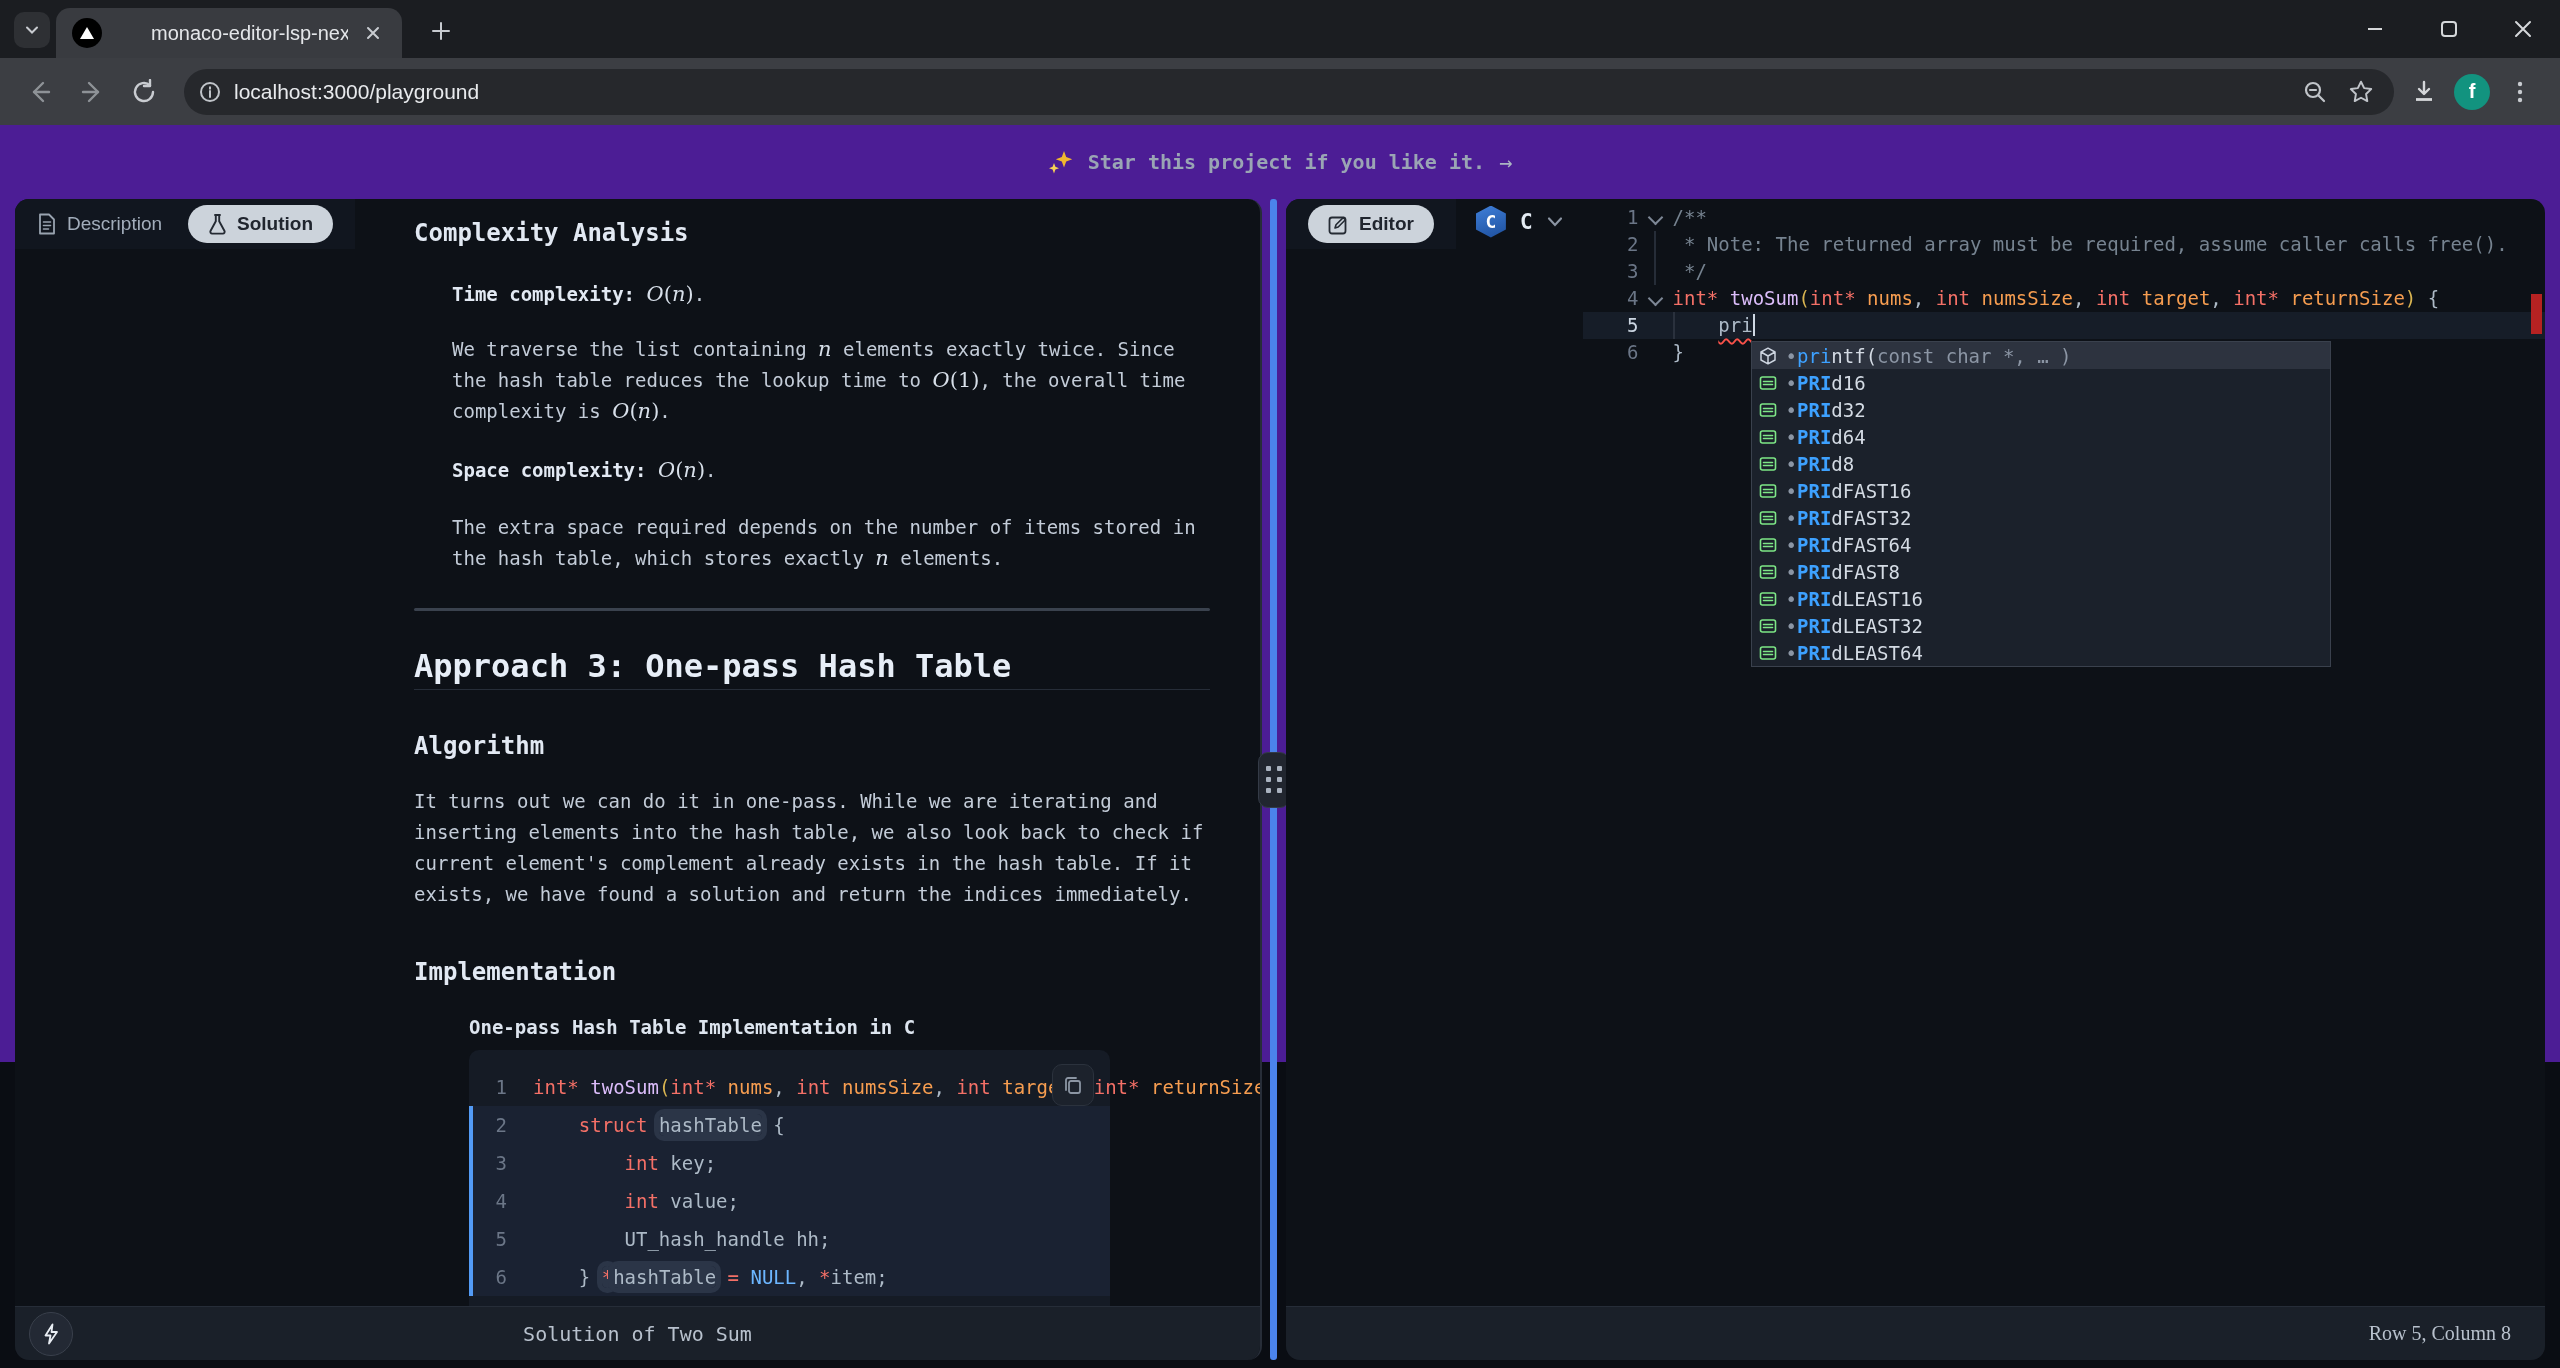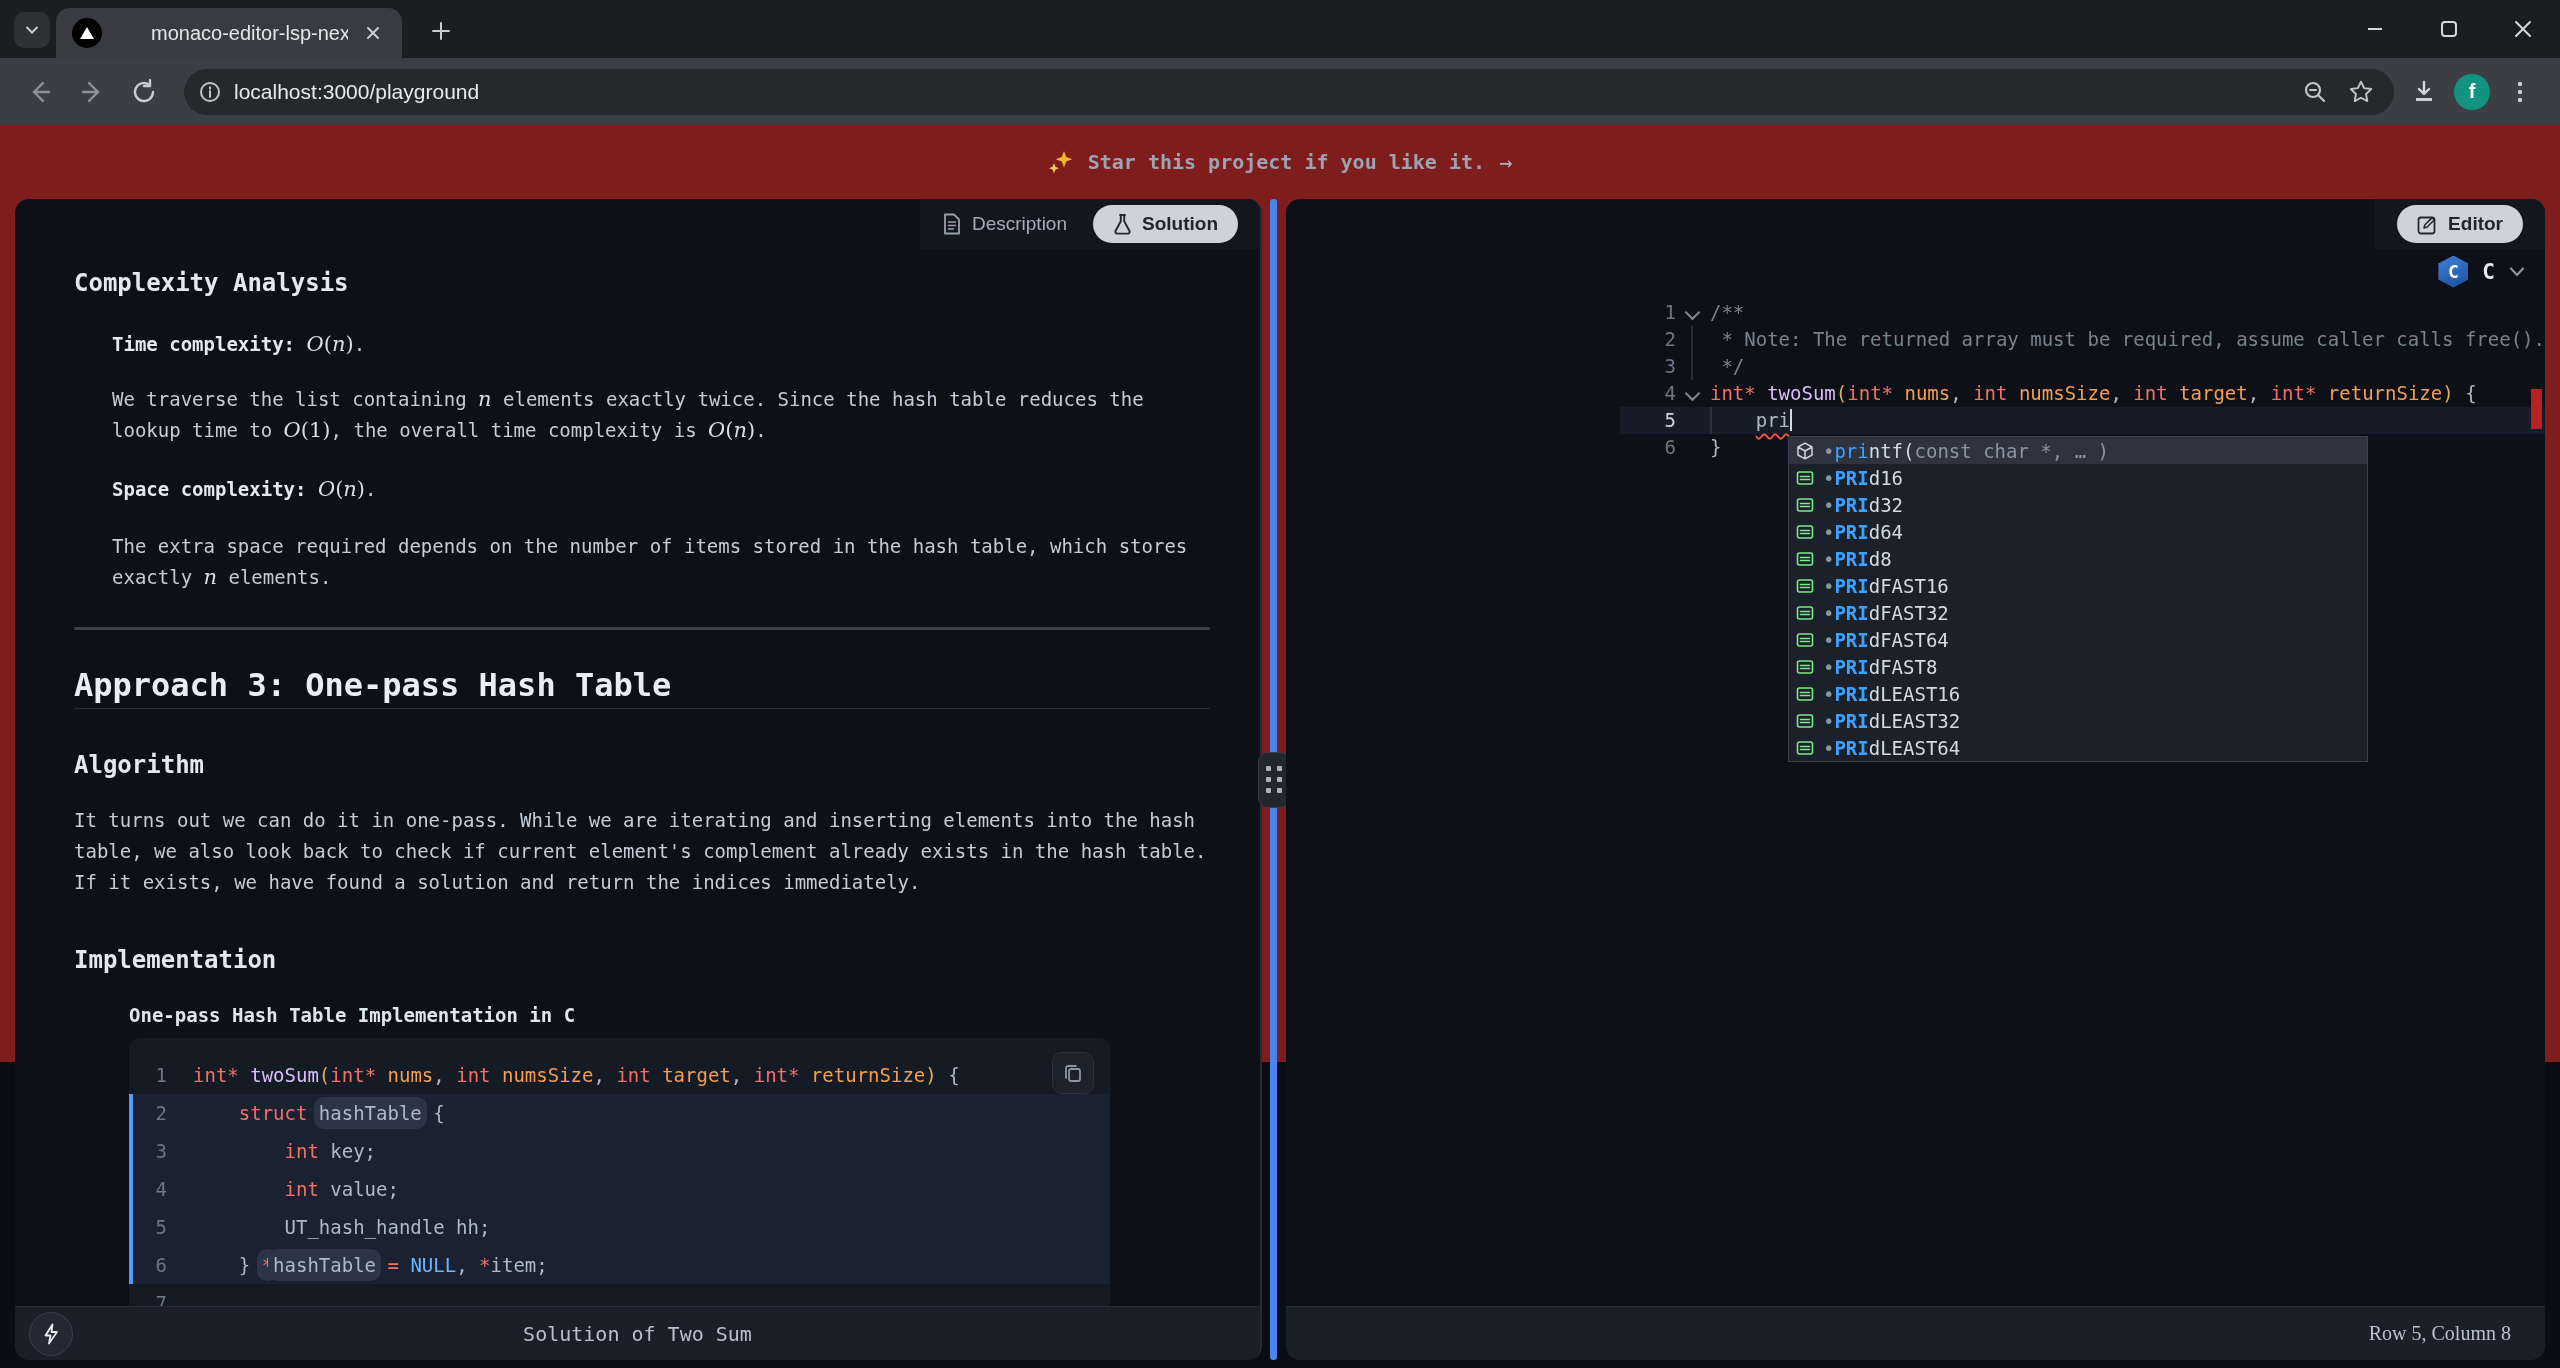--- a/index.html
+++ b/index.html
@@ -21,27 +21,27 @@
 
   .toolbar { height:67px; background:#3c3e43; display:flex; align-items:center; padding:0 18px; gap:8px; }
   .navbtn { width:44px; height:44px; border-radius:50%; border:none; background:transparent; display:flex; align-items:center; justify-content:center; flex:none; }
   .urlbar { flex:1; height:46px; margin-left:10px; background:#26282c; border-radius:23px; display:flex; align-items:center; padding:0 12px 0 14px; gap:12px; }
   .urltext { font-family:"Liberation Sans","DejaVu Sans",sans-serif; font-size:21px; color:#e8eaed; flex:1; }
   .urlactions { display:flex; align-items:center; gap:20px; padding-right:8px; }
   .avatar { width:36px; height:36px; border-radius:50%; background:#12937f; color:#fff; display:flex; align-items:center; justify-content:center;
     font-family:"Liberation Sans",sans-serif; font-size:20px; font-weight:bold; flex:none; }
 
   
-  .page { height:937px; background:#7f1d1d; position:relative; }
+  .page { height:937px; background:#4c1d95; position:relative; }
   .banner { height:74px; display:flex; align-items:center; justify-content:center; gap:14px;
     color:#9aa5b4; font-size:20px; font-weight:bold; }
   .banner .arrow { color:#aab4c2; font-weight:normal; font-size:22px; }
 
   .panels { display:flex; height:1161px; padding:0 15px; }
-  .panel { background:#0d1117; border-radius:14px; position:relative; overflow:hidden; display:flex; flex-direction:column;align-items:flex-end; }
+  .panel { background:#0d1117; border-radius:14px; position:relative; overflow:hidden; display:flex; flex-direction:row; }
   .panel.left  { width:1247px; border-right:2px solid #272d38; }
   .panel.right { flex:1; }
 
   .phead { height:50px; background:#11161f; display:flex; align-items:center; padding:0 22px; gap:26px; flex:none; }
   .ghosttab { display:inline-flex; align-items:center; gap:10px; color:#a2adbb; font-size:19px; background:transparent; border:none; }
   .pilltab { display:inline-flex; align-items:center; gap:10px; background:#ccd3db; color:#20252e; font-size:19px; font-weight:bold;
     border:none; border-radius:999px; padding:0 20px; height:38px; }
 
   
   .lcontent { flex:1; overflow:hidden; padding:20px 50px 0 59px; }

